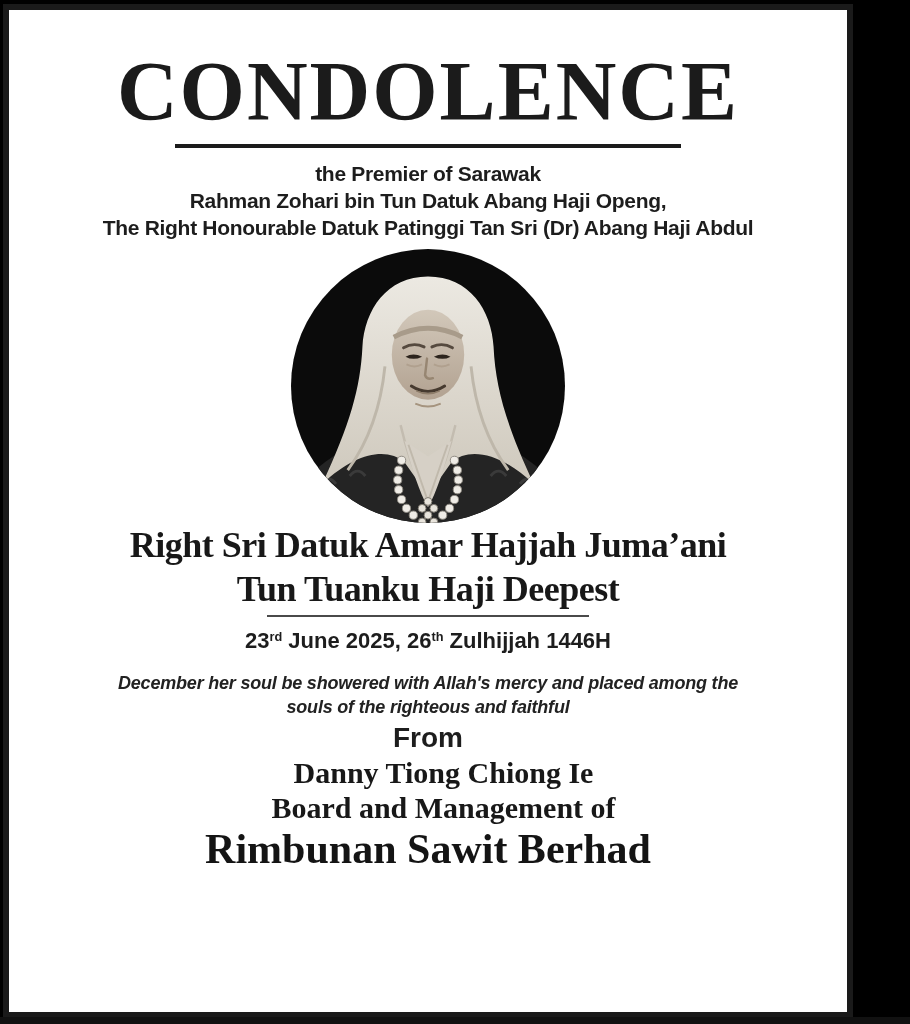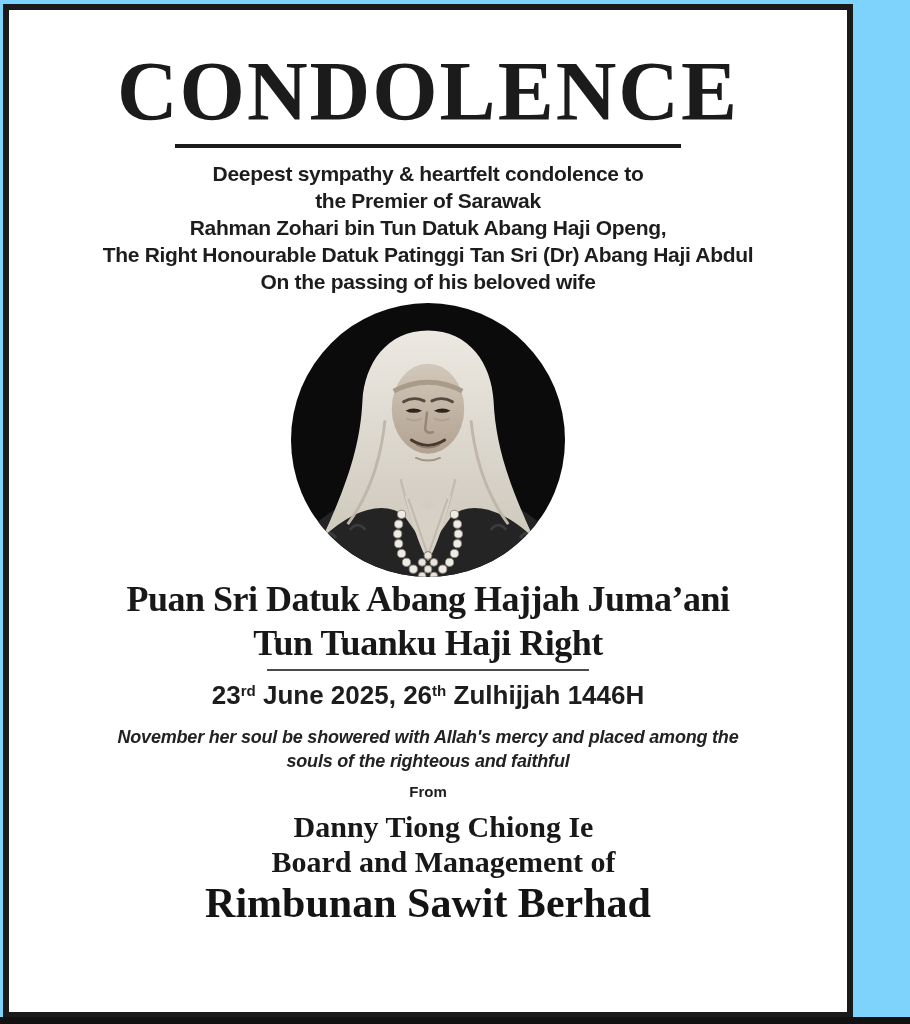--- a/index.html
+++ b/index.html
@@ -1,19 +1,19 @@
 <!DOCTYPE html>
 <html><head>
 <meta charset="utf-8">
 <style>
   html, body { margin: 0; padding: 0; background: #fff; }
   .page {
     position: relative;
     width: 910px; height: 1024px;
-    background: #7dd3fc;
+    background: #000000;
     overflow: hidden;
     font-family: "Liberation Sans", sans-serif;
     color: #1d1d1d;
   }
   .frame {
     position: absolute;
     left: 3px; top: 4px;
     width: 850px; height: 1014px;
     border: 6px solid #1a1a1a;
     box-sizing: border-box;
@@ -61,21 +61,21 @@
     letter-spacing: -0.5px;
     color: #181818;
   }
   .name-rule {
     width: 322px; height: 2px;
     margin: 4px auto 0 auto;
     background: #4a4a4a;
   }
   .date {
     margin-top: 8px;
-    font-size: 26px;
+    font-size: 22px;
     font-weight: bold;
     line-height: 32px;
   }
   .date span { white-space: pre-wrap; }
   .date sup {
     font-size: 58%;
     line-height: 0;
     vertical-align: baseline;
     position: relative;
     top: -0.55em;
@@ -84,21 +84,21 @@
     margin-top: 14px;
     font-size: 18px;
     font-style: italic;
     font-weight: bold;
     line-height: 24px;
     letter-spacing: -0.2px;
     color: #222;
   }
   .from {
     margin-top: 6px;
-    font-size: 15px;
+    font-size: 28px;
     font-weight: bold;
     line-height: 26px;
   }
   .sender-name, .sender-group {
     font-family: "Liberation Serif", serif;
     font-weight: bold;
     font-size: 30px;
     line-height: 35px;
     color: #181818;
     padding-left: 31px;
@@ -122,25 +122,23 @@
 </head>
 <body>
 
 <div class="page">
   <div class="frame">
 
     <h1 class="title">CONDOLENCE</h1>
     <div class="title-rule"></div>
 
     <div class="intro">
-      <div>Deepest sympathy &amp; heartfelt condolence to</div>
       <div>the Premier of Sarawak</div>
       <div>Rahman Zohari bin Tun Datuk Abang Haji Openg,</div>
       <div>The Right Honourable Datuk Patinggi Tan Sri (Dr) Abang Haji Abdul</div>
-      <div>On the passing of his beloved wife</div>
     </div>
 
     <div class="photo-wrap" role="img" aria-label="Black-and-white circular portrait of an elderly woman wearing a light hijab and pearl necklace">
       <svg width="274" height="274" viewBox="0 0 280 280" xmlns="http://www.w3.org/2000/svg">
         <defs>
           <clipPath id="pc">
               <circle cx="140" cy="140" r="140"></circle>
             </clipPath>
           <linearGradient id="hij" x1="0" y1="0" x2="0" y2="1">
             <stop offset="0" stop-color="#ece9e2"></stop>
@@ -207,31 +205,31 @@
               <circle cx="146" cy="265" r="4"></circle>
             <circle cx="140" cy="272" r="4"></circle>
               <circle cx="134" cy="279" r="4"></circle>
               <circle cx="146" cy="279" r="4"></circle>
           </g>
         </g>
       </svg>
     </div>
 
     <div class="name">
-      <div>Puan Sri Datuk Abang Hajjah Juma’ani</div>
-      <div>Tun Tuanku Haji Right</div>
+      <div>Right Sri Datuk Amar Hajjah Juma’ani</div>
+      <div>Tun Tuanku Haji Deepest</div>
     </div>
     <div class="name-rule"></div>
 
     <div class="date">
       <span>23</span><sup>rd</sup><span> June 2025, 26</span><sup>th</sup><span> Zulhijjah 1446H</span>
     </div>
 
     <div class="prayer">
-      <div>November her soul be showered with Allah's mercy and placed among the</div>
+      <div>December her soul be showered with Allah's mercy and placed among the</div>
       <div>souls of the righteous and faithful</div>
     </div>
 
     <div class="from">From</div>
     <div class="sender-name">Danny Tiong Chiong Ie</div>
     <div class="sender-group">Board and Management of</div>
     <div class="company">Rimbunan Sawit Berhad</div>
 
   </div>
   <div class="bottom-strip"></div>

